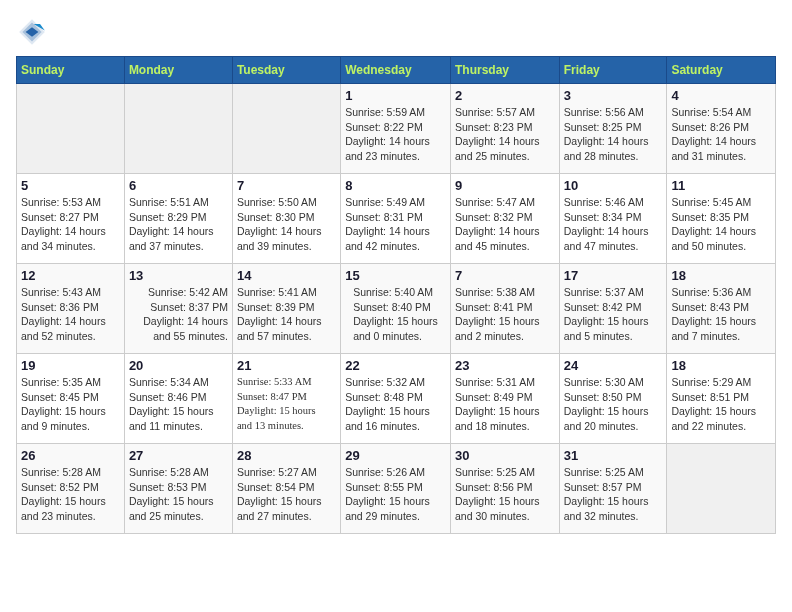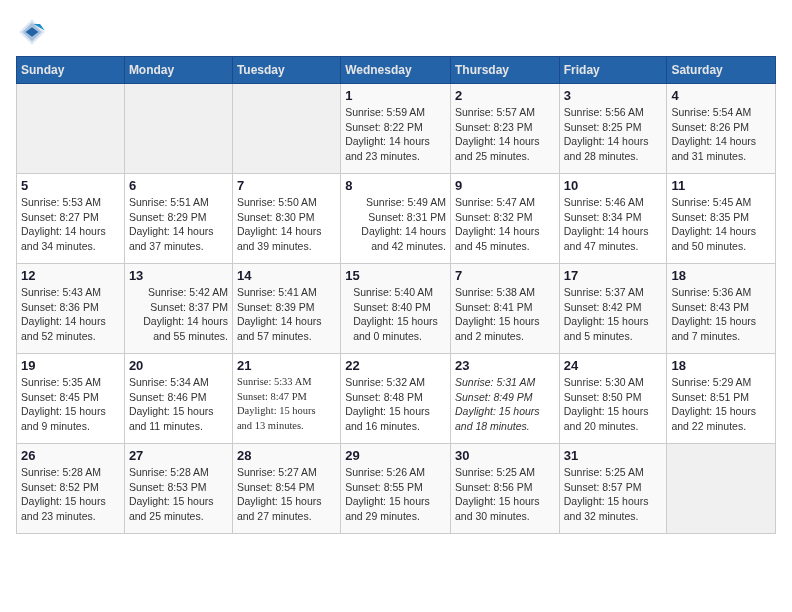--- a/index.html
+++ b/index.html
@@ -46,21 +46,21 @@
       font-size: 14px;
       color: #333;
     }
     table {
       width: 100%;
       border-collapse: collapse;
       font-size: 11px;
     }
     thead tr th {
       background-color: #2563a8;
-      color: #e5e5e5;
+      color: #bef264;
       padding: 6px 4px;
       text-align: left;
       font-size: 12px;
       font-weight: bold;
       border: 1px solid #1a4a8a;
     }
     tbody tr td {
       border: 1px solid #ccc;
       vertical-align: top;
       padding: 4px;
@@ -170,21 +170,21 @@
         </td>
         <td>
           <span class="day-number">7</span>
           <div class="day-info" style="white-space: pre-line;">Sunrise: 5:50 AM
 Sunset: 8:30 PM
 Daylight: 14 hours
 and 39 minutes.</div>
         </td>
         <td>
           <span class="day-number">8</span>
-          <div class="day-info" style="white-space: pre-line; text-align: right;">Sunrise: 5:49 AM
+          <div class="day-info" style="white-space: pre-line;">Sunrise: 5:49 AM
 Sunset: 8:31 PM
 Daylight: 14 hours
 and 42 minutes.</div>
         </td>
         <td>
           <span class="day-number">9</span>
           <div class="day-info" style="white-space: pre-line;">Sunrise: 5:47 AM
 Sunset: 8:32 PM
 Daylight: 14 hours
 and 45 minutes.</div>
@@ -279,21 +279,21 @@
         </td>
         <td>
           <span class="day-number">22</span>
           <div class="day-info" style="white-space: pre-line;">Sunrise: 5:32 AM
 Sunset: 8:48 PM
 Daylight: 15 hours
 and 16 minutes.</div>
         </td>
         <td>
           <span class="day-number">23</span>
-          <div class="day-info" style="white-space: pre-line; font-style: italic;">Sunrise: 5:31 AM
+          <div class="day-info" style="white-space: pre-line;">Sunrise: 5:31 AM
 Sunset: 8:49 PM
 Daylight: 15 hours
 and 18 minutes.</div>
         </td>
         <td>
           <span class="day-number">24</span>
           <div class="day-info" style="white-space: pre-line;">Sunrise: 5:30 AM
 Sunset: 8:50 PM
 Daylight: 15 hours
 and 20 minutes.</div>

